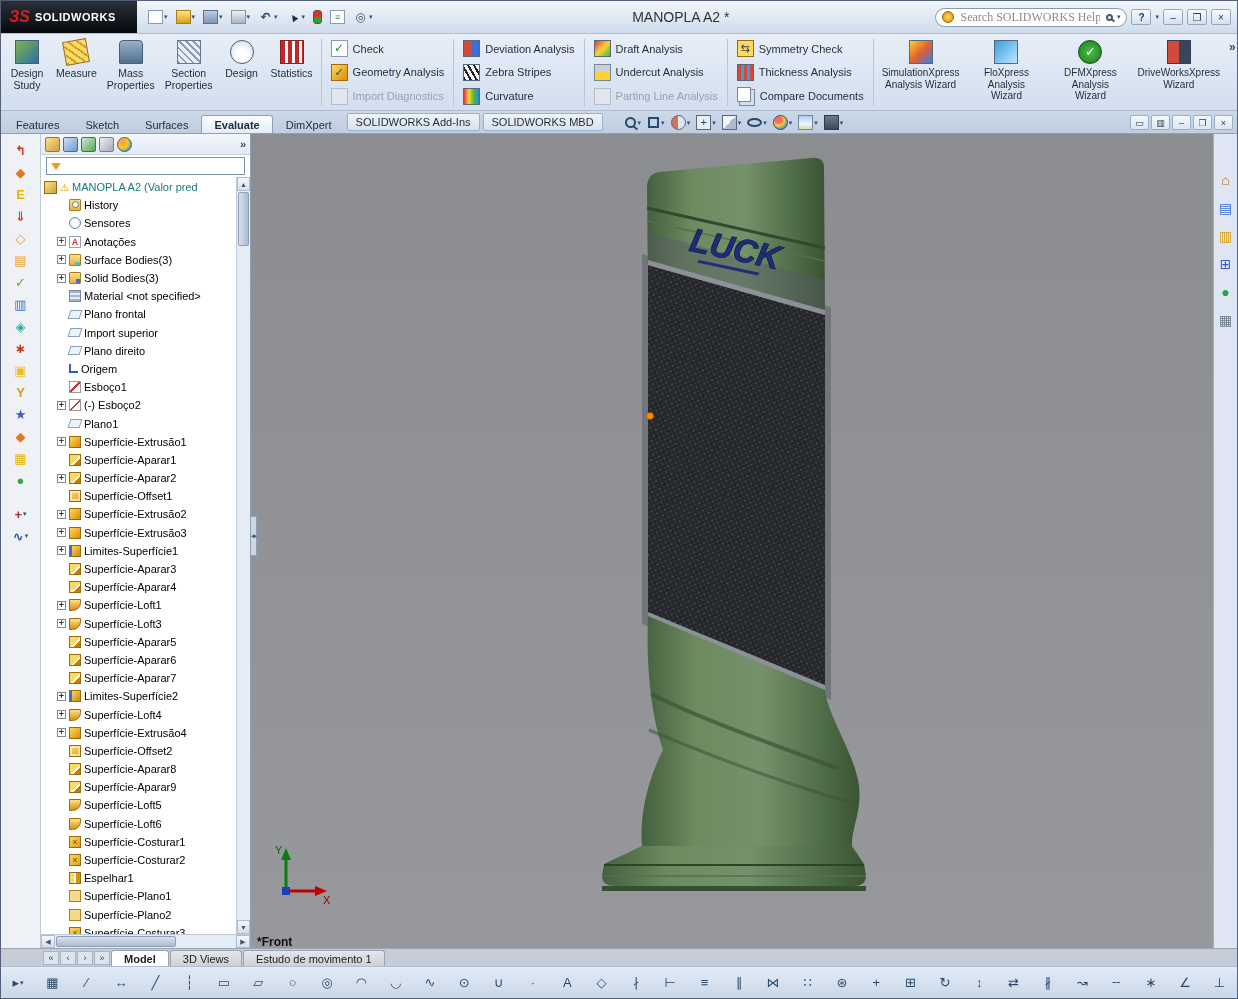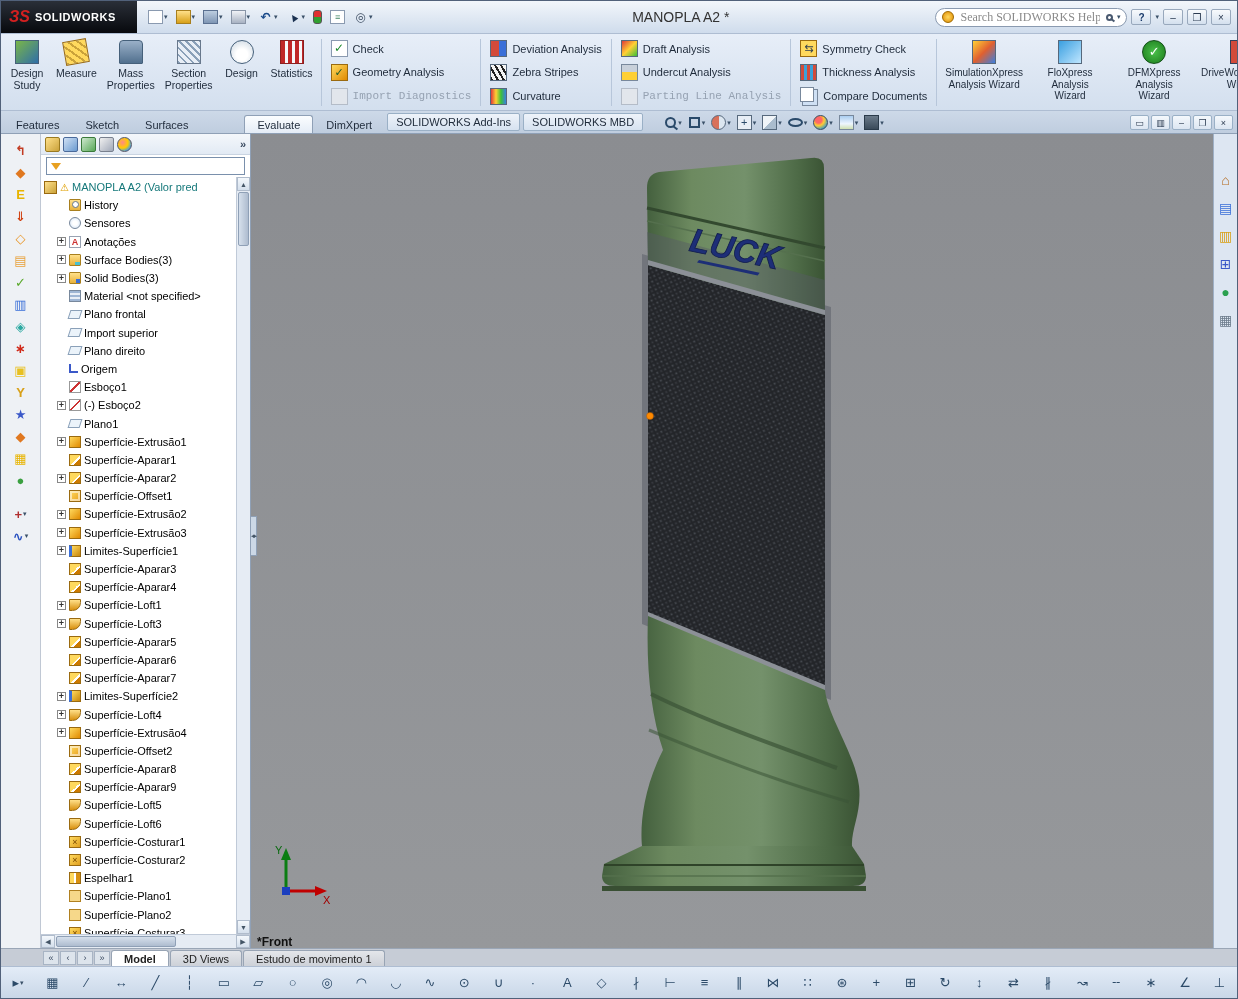--- a/index.html
+++ b/index.html
@@ -41,21 +41,21 @@
   
   .ribbon{height:77px;flex:none;display:flex;align-items:stretch;background:linear-gradient(#e7eef8,#d3dfee);border-bottom:1px solid #aebdd2;padding:2px 2px 1px 2px;}
   .rsep{width:1px;background:#b7c6da;margin:3px 3px;flex:none;}
   .biggroup,.wizgroup{display:flex;align-items:stretch;}
   .rbtn{display:flex;flex-direction:column;align-items:center;justify-content:flex-start;padding:4px 5px 2px 5px;min-width:48px;font-size:10.5px;line-height:1.15;color:#1e2a3a;text-align:center;white-space:pre-line;border-radius:2px;}
   .wbtn{min-width:84px;font-size:10px;}
   .ricon{width:24px;height:24px;margin-bottom:3px;flex:none;display:block;}
   .stack{display:flex;flex-direction:column;justify-content:space-around;padding:1px 2px;}
   .sbtn{display:flex;align-items:center;gap:5px;font-size:11px;color:#1e2a3a;padding:1px 4px;height:22px;white-space:nowrap;}
   .sicon{width:17px;height:17px;flex:none;display:block;}
-  .sbtn.disabled{color:#96a2b2;font-family:Liberation Mono, monospace;}
+  .sbtn.disabled{color:#96a2b2;}
   .roverflow{align-self:flex-start;margin-left:auto;padding:4px 4px;color:#3a4a60;font-size:12px;font-weight:bold;}
 
   .design-study-icon{background:linear-gradient(135deg,#7ab648,#2f6ea8);border:1px solid #45607a;}
   .measure-icon{background:repeating-linear-gradient(45deg,#caa23a 0 2px,#ffd95e 2px 6px);border:1px solid #9a6a10;transform:rotate(-10deg);}
   .mass-properties-icon{background:linear-gradient(180deg,#9ab0c8,#51708e);border:1px solid #45607a;border-radius:4px 4px 1px 1px;}
   .section-properties-icon{background:repeating-linear-gradient(45deg,#8aa0b8 0 2px,#e8eef6 2px 5px);border:1px solid #68788c;}
   .sensor-icon{background:radial-gradient(circle at 50% 62%,#fff 32%,#c8d4e0);border:1px solid #45607a;border-radius:50%;}
   .statistics-icon{background:repeating-linear-gradient(90deg,#c02828 0 4px,#f6f8fa 4px 7px);border:1px solid #8a2020;}
   .check-icon{background:#fff;border:1px solid #8a9ab0;}
   .check-icon::after{content:"✓";color:#1a8a2a;font-weight:bold;display:block;text-align:center;line-height:15px;font-size:12px;}
@@ -74,21 +74,21 @@
   .compare-documents-icon{background:#fff;border:1px solid #78889c;box-shadow:3px 3px 0 0 #cfe0f4,3px 3px 0 1px #78889c;width:14px;height:15px;margin:0 4px 3px 0;}
   .simulationxpress-icon{background:linear-gradient(135deg,#ffd034,#e06030 50%,#3a7fe0);border:1px solid #56687c;}
   .floxpress-icon{background:linear-gradient(135deg,#3a9fe0,#bfe6ff);border:1px solid #56687c;}
   .dfmxpress-icon{background:radial-gradient(circle,#4ac04a,#1a7a1a);border-radius:50%;border:1px solid #14501a;}
   .dfmxpress-icon::after{content:"✓";color:#fff;font-weight:bold;display:block;text-align:center;line-height:22px;font-size:13px;}
   .driveworksxpress-icon{background:linear-gradient(90deg,#d24a3a 0 50%,#38465c 50%);border:1px solid #30405a;}
 
   
   .tabrow{height:23px;flex:none;display:flex;align-items:flex-end;background:linear-gradient(#cdd9e8,#bfcddf);padding:0 0 0 2px;border-bottom:1px solid #8fa0b6;}
   .tab{padding:3px 12px 2px 12px;color:#1e2a3a;border:1px solid transparent;border-bottom:none;white-space:nowrap;}
-  .tab.active{background:linear-gradient(#fbfdff,#e4ecf6);border-color:#8fa0b6;border-radius:3px 3px 0 0;font-weight:normal;margin-left:43px;}
+  .tab.active{background:linear-gradient(#fbfdff,#e4ecf6);border-color:#8fa0b6;border-radius:3px 3px 0 0;font-weight:bold;}
   .tab.boxed{border:1px solid #9ab0c6;background:linear-gradient(#eef3fa,#d6e2f0);margin:0 1px 2px 2px;border-radius:2px;padding:2px 8px;}
   .viewtools{display:flex;align-items:center;gap:2px;margin:0 0 2px 18px;}
   .vtbtn{display:flex;align-items:center;gap:1px;padding:1px 2px;}
   .vticon{width:15px;height:15px;flex:none;display:block;}
   .zoom-to-fit-icon{width:11px;height:11px;border:2px solid #2a4a6a;border-radius:50%;position:relative;margin:1px;}
   .zoom-to-fit-icon::after{content:"";width:5px;height:2px;background:#2a4a6a;position:absolute;right:-4px;bottom:-3px;transform:rotate(40deg);}
   .zoom-to-area-icon{width:11px;height:11px;border:2px dashed #2a4a6a;position:relative;margin:1px;}
   .section-view-icon{border-radius:50%;background:linear-gradient(90deg,#d8705a 0 50%,#dce6f0 50%);border:1px solid #56687c;}
   .view-orientation-icon{background:#e8eef6;border:1px solid #56687c;color:#2a4a6a;font-size:11px;text-align:center;line-height:13px;}
   .view-orientation-icon::after{content:"+";display:block;line-height:13px;}

